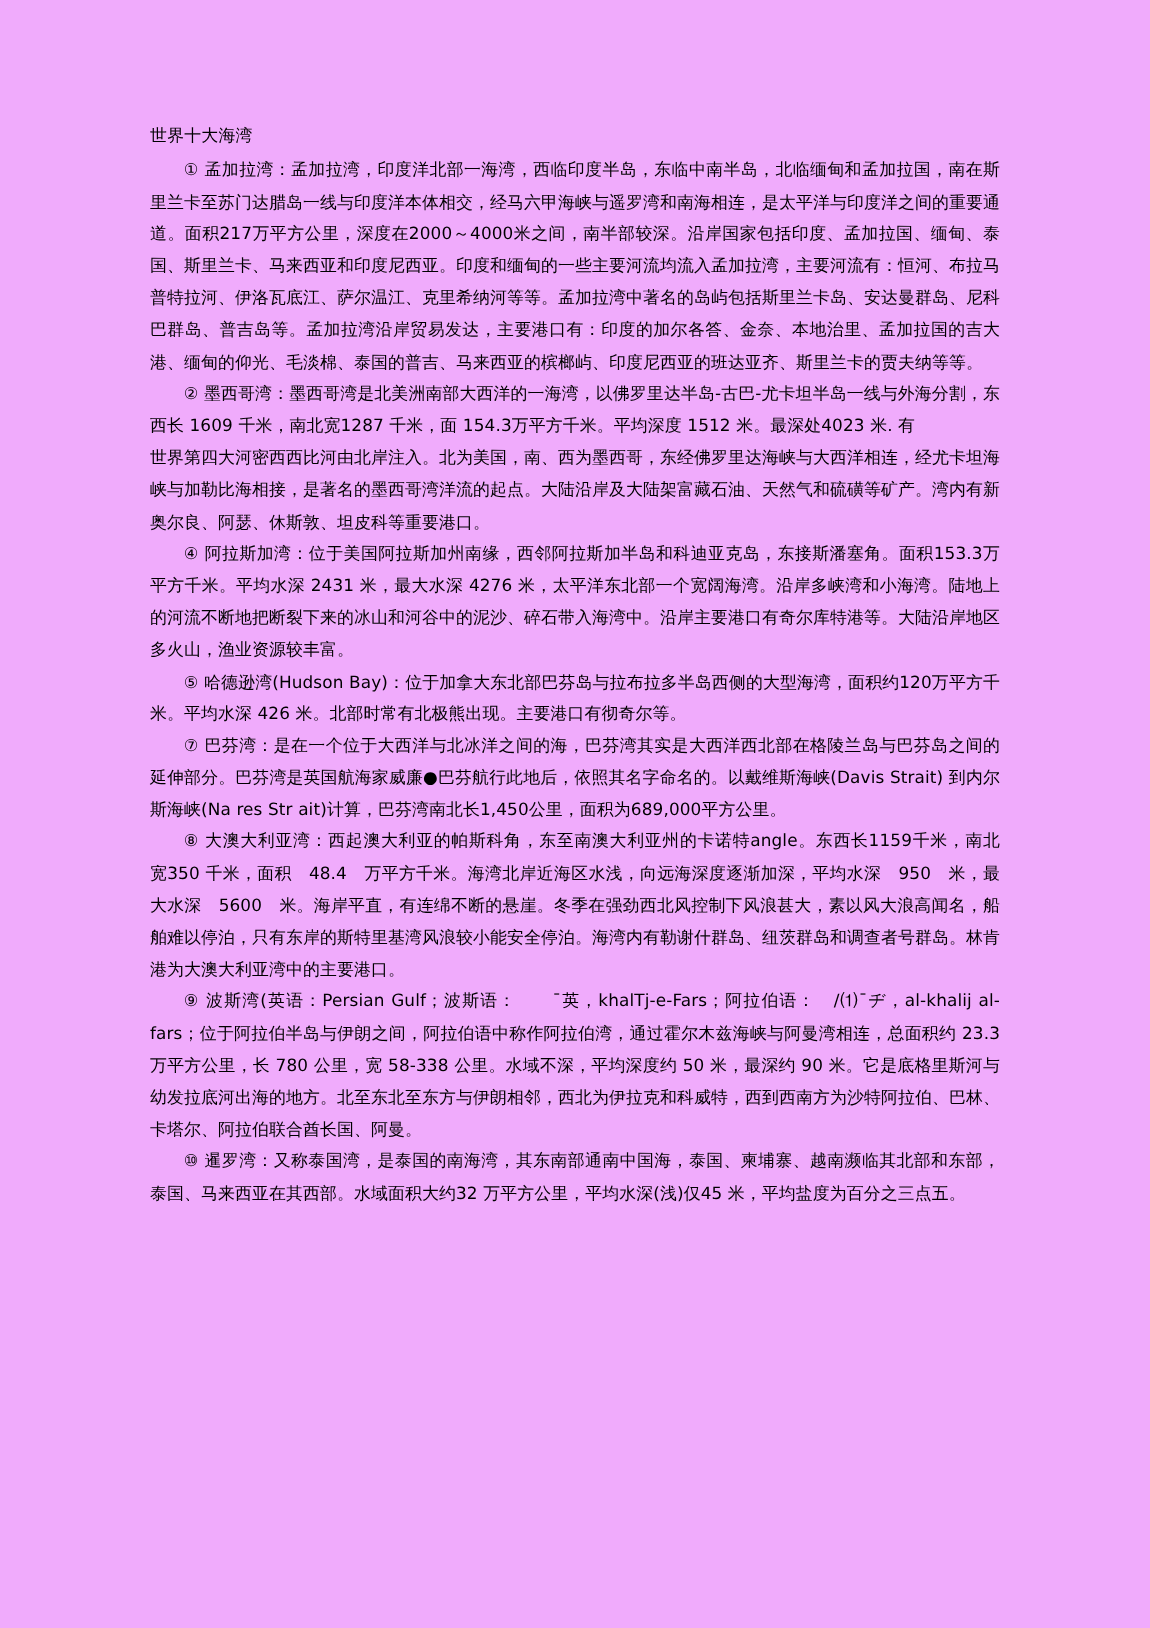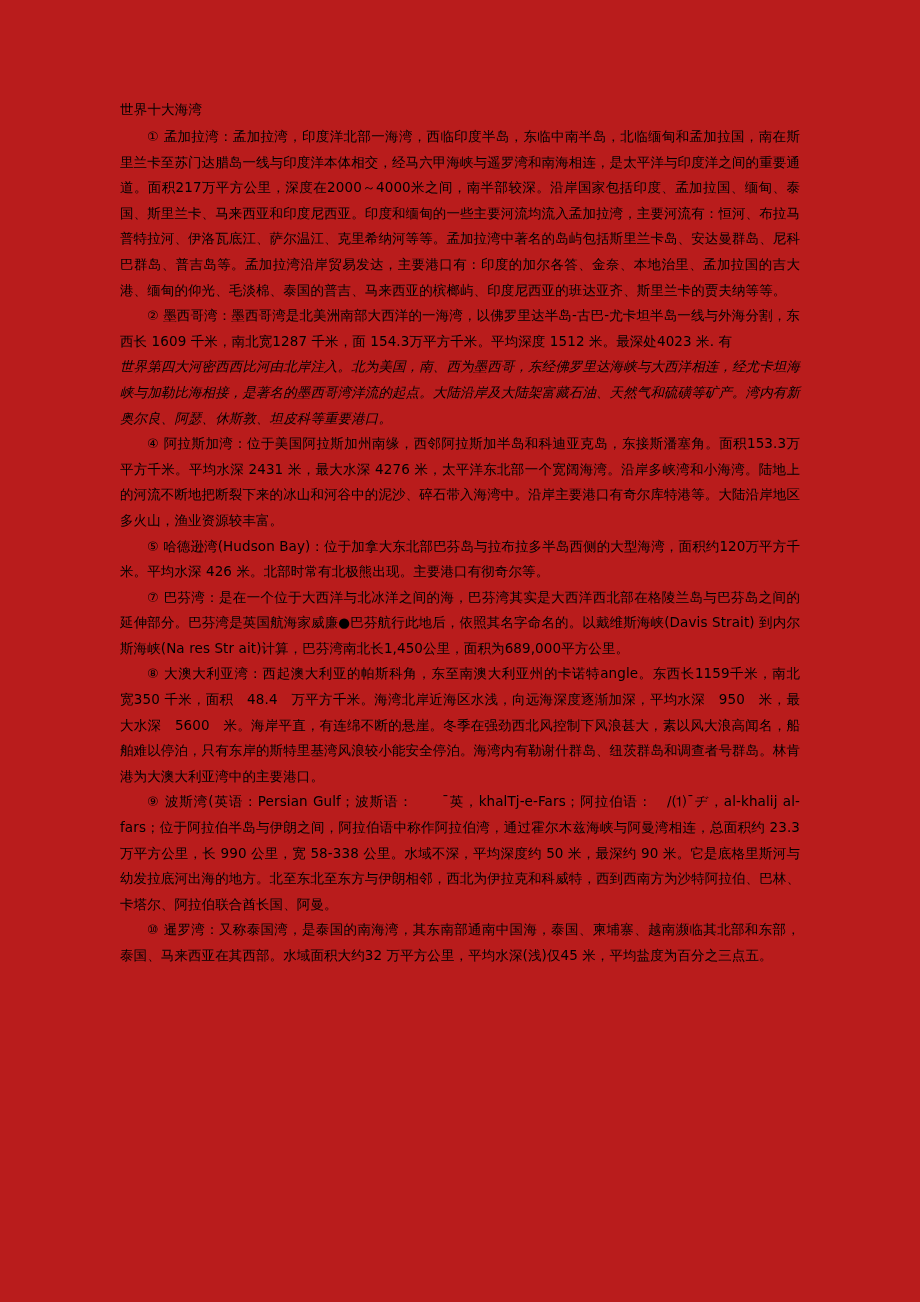--- a/index.html
+++ b/index.html
@@ -3,21 +3,21 @@
 <meta charset="utf-8">
 <style>
   html, body {
     margin: 0;
     padding: 0;
     background: #ffffff;
   }
   .page {
     width: 920px;
     height: 1302px;
-    background: #b91c1c;
+    background: #f0abfc;
     position: relative;
     box-sizing: border-box;
     padding: 96px 120px 0 120px;
     font-family: "DejaVu Sans", "Liberation Sans", sans-serif;
     color: #000000;
     overflow: hidden;
   }
   .doc {
     width: 680px;
   }
@@ -33,21 +33,20 @@
     line-height: 25.6px;
     text-align: justify;
     text-justify: inter-ideograph;
     letter-spacing: 0.1px;
   }
   p.indent {
     text-indent: 2em;
   }
   p.noindent {
     text-indent: 0;
-    font-style: italic;
   }
   .marker {
     font-size: 13px;
   }
 </style>
 </head>
 <body>
 
 <div class="page">
   <div class="doc">
@@ -85,21 +84,21 @@
       <span>巴芬湾：是在一个位于大西洋与北冰洋之间的海，巴芬湾其实是大西洋西北部在格陵兰岛与巴芬岛之间的延伸部分。巴芬湾是英国航海家威廉●巴芬航行此地后，依照其名字命名的。以戴维斯海峡(Davis Strait) 到内尔斯海峡(Na res Str ait)计算，巴芬湾南北长1,450公里，面积为689,000平方公里。</span>
     </p>
 
     <p class="para indent">
       <span class="marker">⑧</span>
       <span>大澳大利亚湾：西起澳大利亚的帕斯科角，东至南澳大利亚州的卡诺特angle。东西长1159千米，南北　宽350 千米，面积　48.4　万平方千米。海湾北岸近海区水浅，向远海深度逐渐加深，平均水深　950　米，最大水深　5600　米。海岸平直，有连绵不断的悬崖。冬季在强劲西北风控制下风浪甚大，素以风大浪高闻名，船舶难以停泊，只有东岸的斯特里基湾风浪较小能安全停泊。海湾内有勒谢什群岛、纽茨群岛和调查者号群岛。林肯港为大澳大利亚湾中的主要港口。</span>
     </p>
 
     <p class="para indent">
       <span class="marker">⑨</span>
-      <span>波斯湾(英语：Persian Gulf；波斯语：　　ˉ英，khalTj-e-Fars；阿拉伯语：　/⑴ˉヂ，al-khalij al-fars；位于阿拉伯半岛与伊朗之间，阿拉伯语中称作阿拉伯湾，通过霍尔木兹海峡与阿曼湾相连，总面积约 23.3 万平方公里，长 990 公里，宽 58-338 公里。水域不深，平均深度约 50 米，最深约 90 米。它是底格里斯河与幼发拉底河出海的地方。北至东北至东方与伊朗相邻，西北为伊拉克和科威特，西到西南方为沙特阿拉伯、巴林、卡塔尔、阿拉伯联合酋长国、阿曼。</span>
+      <span>波斯湾(英语：Persian Gulf；波斯语：　　ˉ英，khalTj-e-Fars；阿拉伯语：　/⑴ˉヂ，al-khalij al-fars；位于阿拉伯半岛与伊朗之间，阿拉伯语中称作阿拉伯湾，通过霍尔木兹海峡与阿曼湾相连，总面积约 23.3 万平方公里，长 780 公里，宽 58-338 公里。水域不深，平均深度约 50 米，最深约 90 米。它是底格里斯河与幼发拉底河出海的地方。北至东北至东方与伊朗相邻，西北为伊拉克和科威特，西到西南方为沙特阿拉伯、巴林、卡塔尔、阿拉伯联合酋长国、阿曼。</span>
     </p>
 
     <p class="para indent">
       <span class="marker">⑩</span>
       <span>暹罗湾：又称泰国湾，是泰国的南海湾，其东南部通南中国海，泰国、柬埔寨、越南濒临其北部和东部，泰国、马来西亚在其西部。水域面积大约32 万平方公里，平均水深(浅)仅45 米，平均盐度为百分之三点五。</span>
     </p>
 
   </div>
 </div>
 

